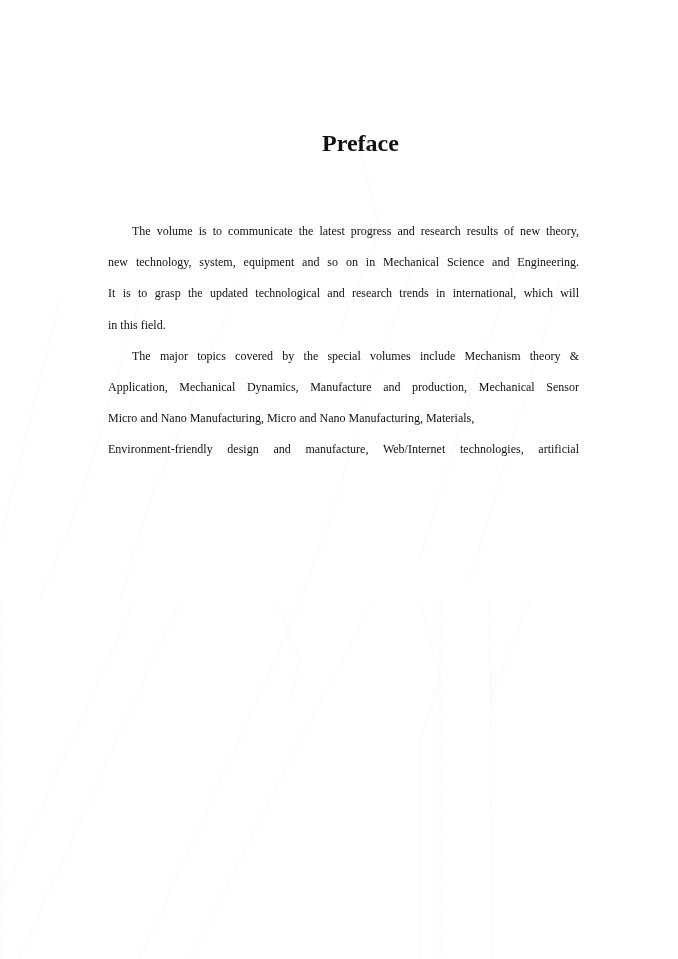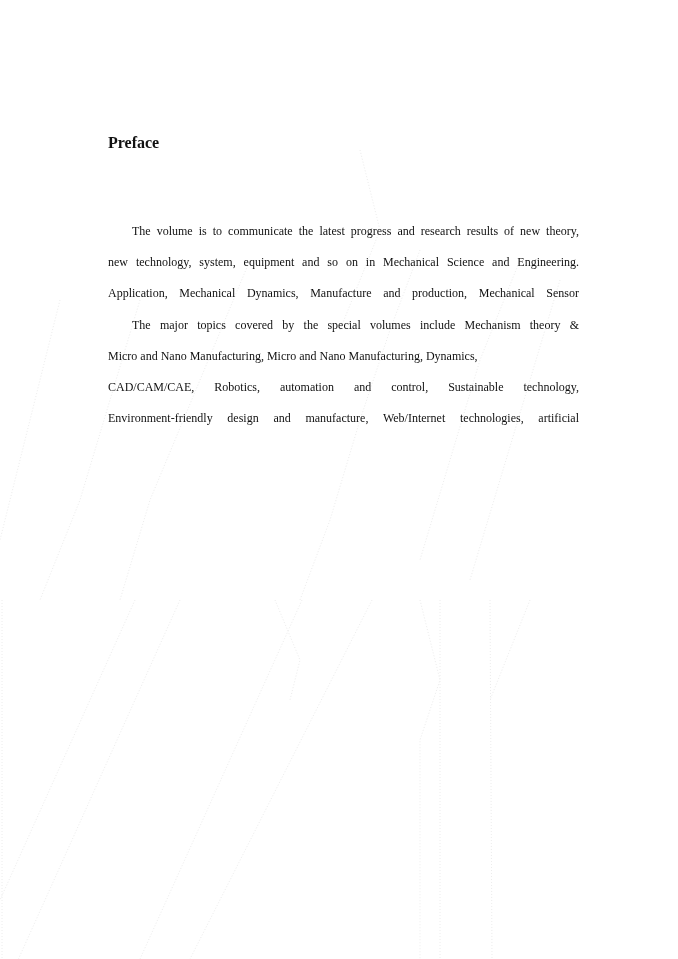--- a/index.html
+++ b/index.html
@@ -25,22 +25,23 @@
       position: absolute;
       left: 108px;
       top: 0;
       width: 471px;
     }
     .title {
       position: absolute;
       top: 131px;
       left: 0;
       width: 505px;
+      text-align: center;
       font-weight: bold;
-      font-size: 16px;
+      font-size: 24px;
       line-height: 24px;
       margin: 0;
     }
     .body {
       position: absolute;
       top: 216px;
       left: 0;
       width: 471px;
       font-size: 12px;
       line-height: 31.2px;
@@ -84,22 +85,23 @@
   </g>
 </svg>
 
 <main class="page">
   <h1 class="title">Preface</h1>
 
   <div class="body">
     <p class="para" style="text-indent:0">
       <span class="line first">The volume is to communicate the latest progress and research results of new theory,</span>
       <span class="line">new technology, system, equipment and so on in Mechanical Science and Engineering.</span>
+      <span class="line">It is to grasp the updated technological and research trends in international, which will</span>
+      <span class="line last">in this field.</span>
     </p>
     <p class="para" style="text-indent:0">
+      <span class="line first">The major topics covered by the special volumes include Mechanism theory &amp;</span>
       <span class="line">Application, Mechanical Dynamics, Manufacture and production, Mechanical Sensor</span>
-      <span class="line first">The major topics covered by the special volumes include Mechanism theory &amp;</span>
-      <span class="line last">Micro and Nano Manufacturing, Micro and Nano Manufacturing, Dynamics,</span>
-      <span class="line">CAD/CAM/CAE, Robotics, automation and control, Sustainable technology,</span>
+      <span class="line last">Micro and Nano Manufacturing, Micro and Nano Manufacturing, Materials,</span>
       <span class="line">Environment-friendly design and manufacture, Web/Internet technologies, artificial</span>
     </p>
   </div>
 </main>
 
 </body></html>

